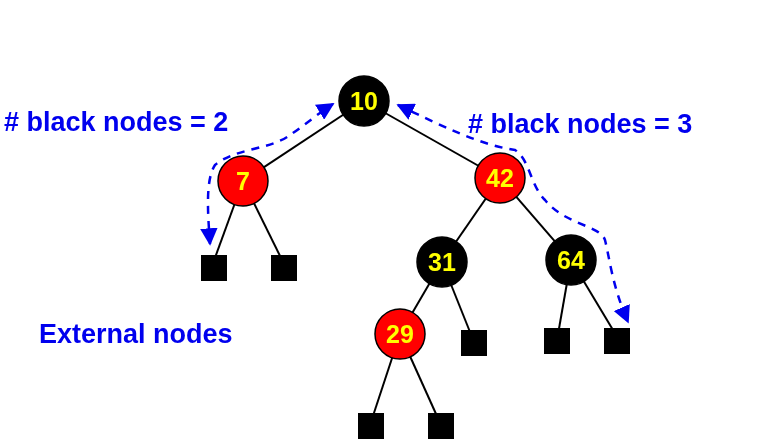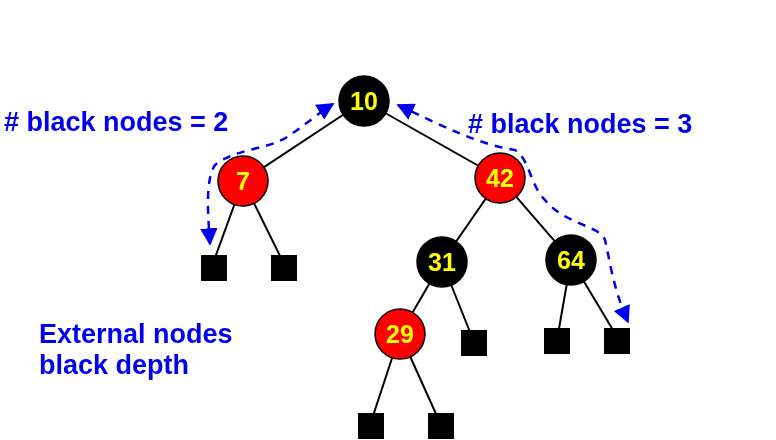--- a/index.html
+++ b/index.html
@@ -75,14 +75,13 @@
     <circle cx="400" cy="334" r="25" fill="#ff0000" stroke="#000" stroke-width="1.5"></circle>
     <text class="nodetext" x="400" y="343" text-anchor="middle">29</text>
   </g>
 
   <text class="label" x="4" y="131" font-size="27"># black nodes = 2</text>
   <text class="label" x="468" y="133" font-size="27"># black nodes = 3</text>
 </svg>
 
 <div class="note">
   <div>External nodes</div>
-  <div>black depth</div>
 </div>
 
 </body></html>

